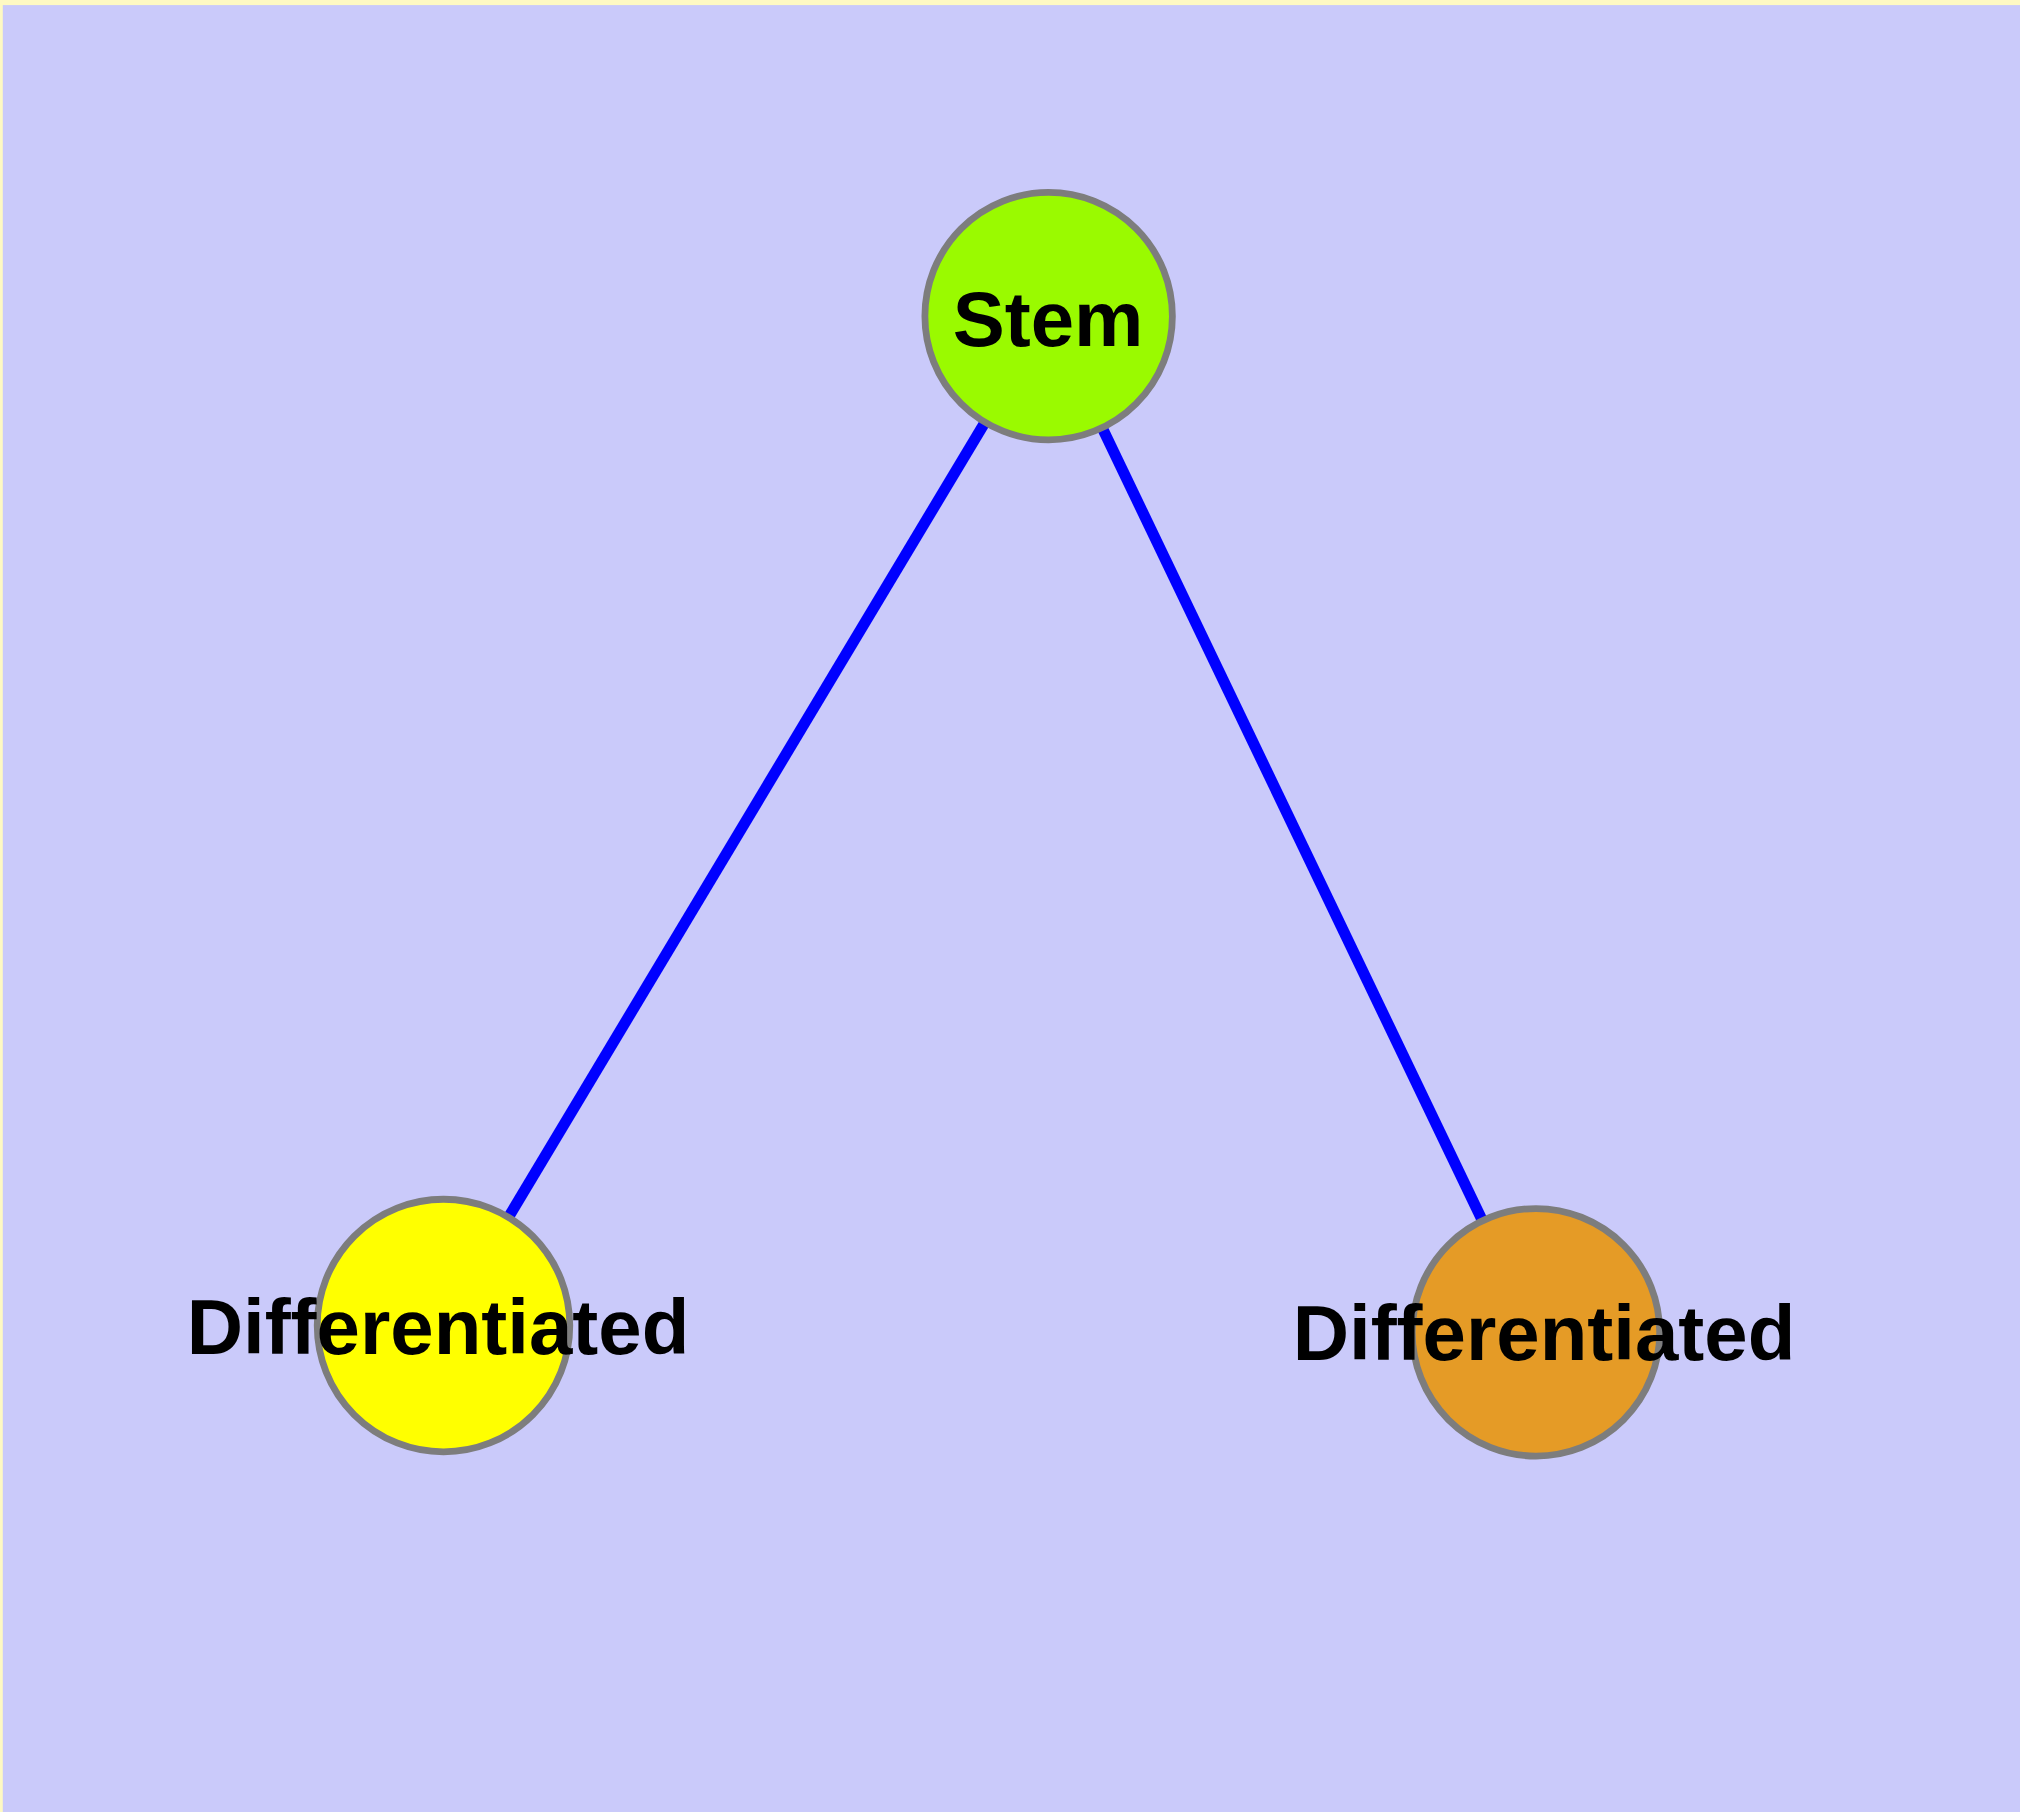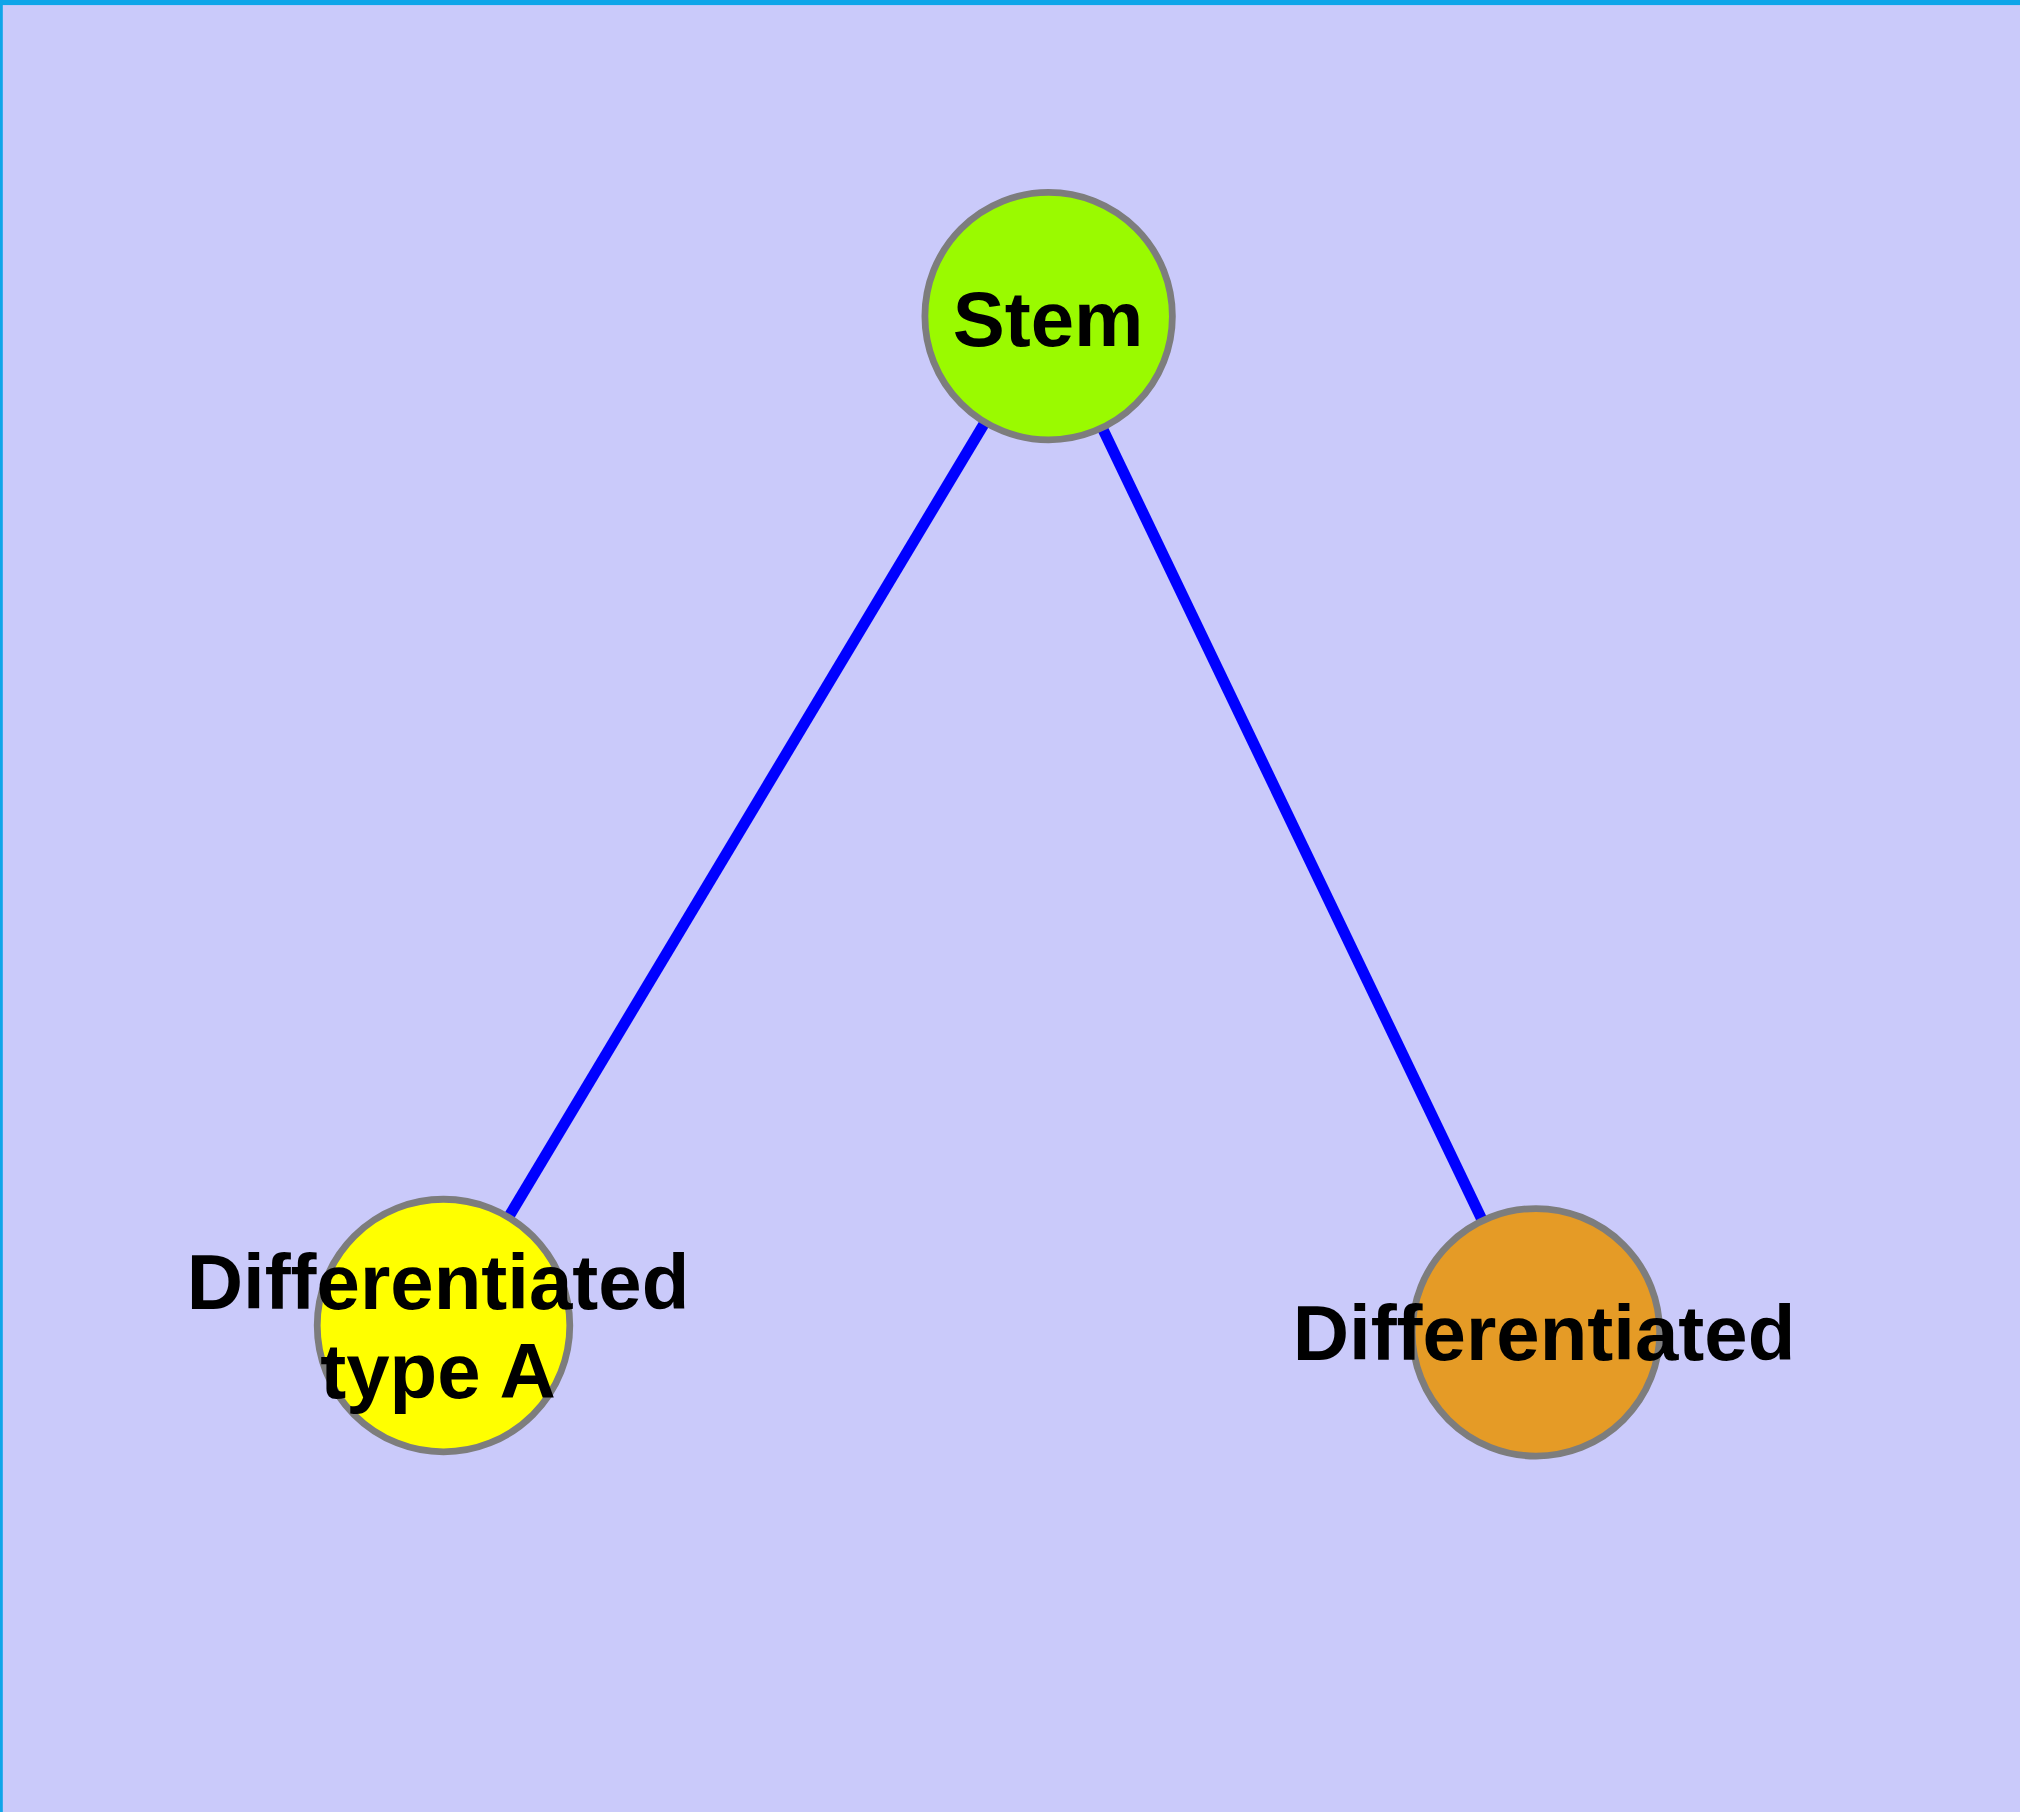--- a/index.html
+++ b/index.html
@@ -5,21 +5,21 @@
   html, body {
     margin: 0;
     padding: 0;
     background: #ffffff;
     font-family: "Liberation Sans", sans-serif;
   }
   #stage {
     position: relative;
     width: 2021px;
     height: 1812px;
-    background: #0ea5e9;
+    background: #fef9c3;
     overflow: hidden;
   }
   #graph-svg {
     position: absolute;
     left: 0;
     top: 0;
   }
   .node-label {
     position: absolute;
     transform: translate(-50%, -50%);
@@ -51,21 +51,20 @@
     <circle cx="523" cy="1564" r="149" stroke="#7d7d7d" stroke-width="8" fill="#ffff00"></circle>
     <circle cx="1812" cy="1572" r="146" stroke="#7d7d7d" stroke-width="8" fill="#e59b26"></circle>
   </svg>
 
   <div class="node-label" style="left:1048px; top:319px;">
     <div class="line">Stem</div>
   </div>
 
   <div class="node-label" style="left:438px; top:1327px;">
     <div class="line">Differentiated</div>
-    <div class="line">type A</div>
   </div>
 
   <div class="node-label" style="left:1544px; top:1333px;">
     <div class="line">Differentiated</div>
   </div>
 
 </div>
 
 
 </body></html>

